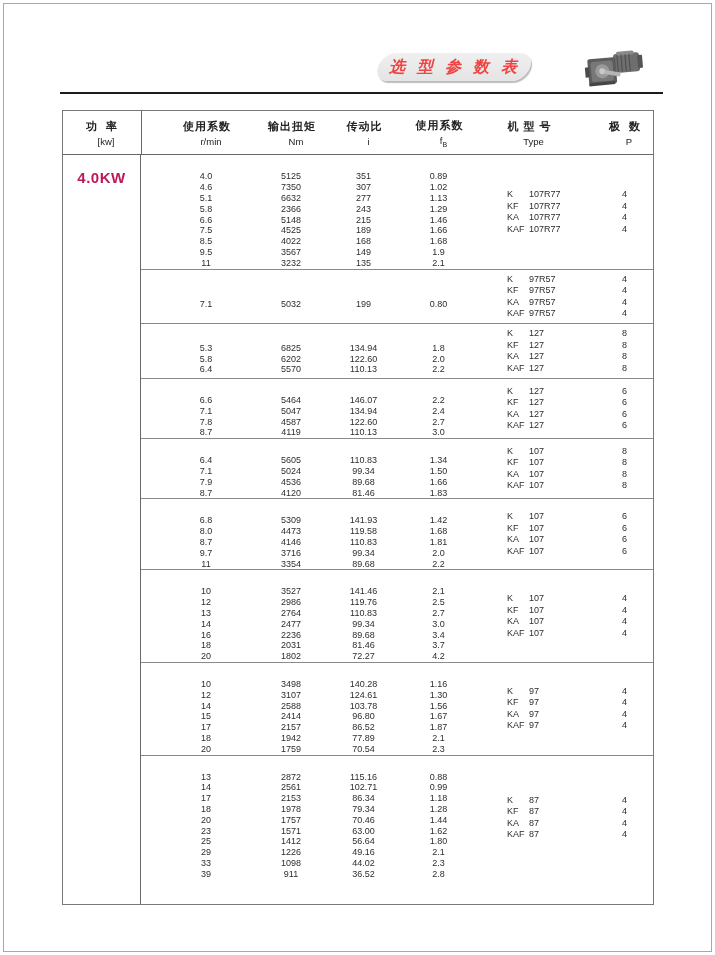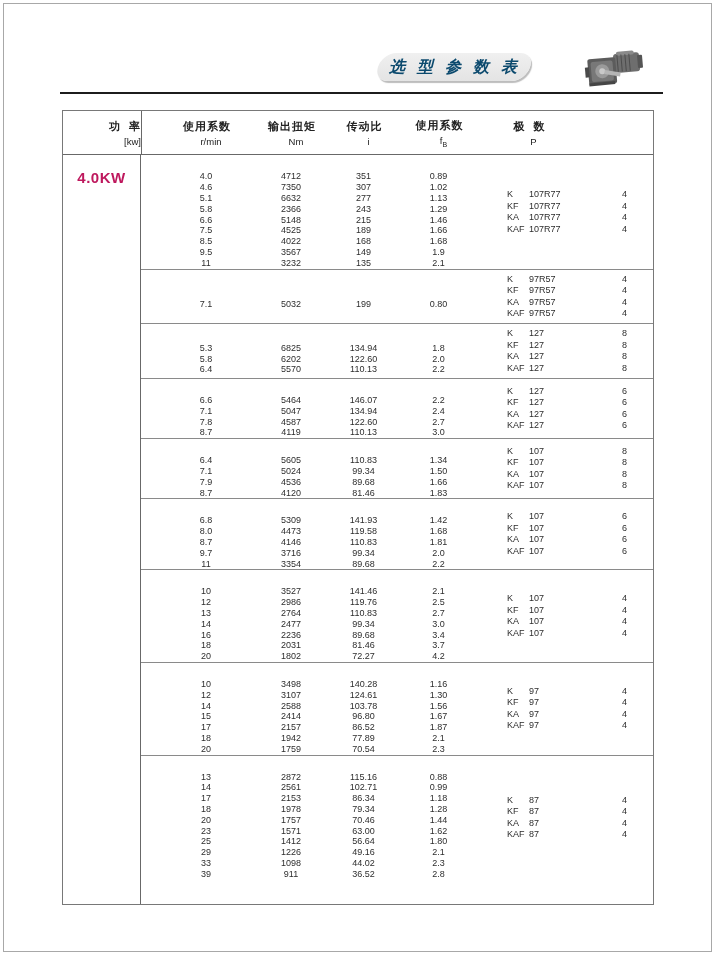--- a/index.html
+++ b/index.html
@@ -14,33 +14,33 @@
   .banner{
     position:absolute;left:378px;top:53px;width:152px;height:28px;
     background:linear-gradient(#f0f0f0,#e4e4e4);
     transform:skewX(-18deg);
     border-radius:14px;
     box-shadow:2px 2px 1px #bdbdbd;
   }
   .banner-text{
     position:absolute;left:370px;top:57px;width:170px;text-align:center;
     font-family:"Liberation Serif","DejaVu Serif",serif;font-style:italic;
-    font-size:16px;font-weight:bold;letter-spacing:4px;color:#0c4a6e;white-space:nowrap;
+    font-size:16px;font-weight:bold;letter-spacing:4px;color:#ef4444;white-space:nowrap;
   }
   .motor{position:absolute;left:584px;top:45px;width:64px;height:46px;}
   .header-rule{position:absolute;left:60px;top:92px;width:603px;height:2px;background:#1c1c1c;}
 
   
   .sel-table{
     position:absolute;left:62px;top:110px;width:592px;height:795px;
     border:1px solid #787878;display:flex;flex-direction:column;box-sizing:border-box;
     background:#fff;
   }
   .thead{display:flex;height:43px;flex:none;border-bottom:1px solid #686868;}
-  .power-h{width:78px;flex:none;border-right:1px solid #686868;display:flex;flex-direction:column;justify-content:center;align-items:flex-end;gap:2px;}
+  .power-h{width:78px;flex:none;border-right:1px solid #686868;display:flex;flex-direction:column;justify-content:center;align-items:center;gap:2px;}
   .cols-h{flex:1;display:grid;grid-template-columns:130px 40px 105px 45px 135px 1fr;align-items:center;}
   .hcell{display:flex;flex-direction:column;justify-content:center;align-items:center;gap:2px;}
   .hlabel{font-size:11px;font-weight:bold;letter-spacing:1px;white-space:pre;color:#222;}
   .hunit{font-size:9.5px;color:#222;padding-left:8px;}
   .hunit sub{font-size:7px;}
 
   .tbody{flex:1;display:flex;min-height:0;}
   .power-cell{width:78px;flex:none;border-right:1px solid #686868;text-align:center;padding-top:14px;
     font-size:15px;font-weight:bold;letter-spacing:0.5px;color:#be185d;box-sizing:border-box;}
   .blocks{flex:1;display:flex;flex-direction:column;min-width:0;}
@@ -103,20 +103,24 @@
       </div>
       <div class="hcell">
         <div class="hlabel">传动比</div>
         <div class="hunit">i</div>
       </div>
       <div class="hcell">
         <div class="hlabel">使用系数</div>
         <div class="hunit"><span>f</span><sub>B</sub></div>
       </div>
       <div class="hcell">
+        <div class="hlabel">机 型 号</div>
+        <div class="hunit">Type</div>
+      </div>
+      <div class="hcell">
         <div class="hlabel">极  数</div>
         <div class="hunit">P</div>
       </div>
     </div>
   </div>
 
   <div class="tbody">
     <div class="power-cell">4.0KW</div>
     <div class="blocks">
         <div class="block" style="min-height: 115px;">
@@ -125,21 +129,21 @@
             <div class="val">4.6</div>
             <div class="val">5.1</div>
             <div class="val">5.8</div>
             <div class="val">6.6</div>
             <div class="val">7.5</div>
             <div class="val">8.5</div>
             <div class="val">9.5</div>
             <div class="val">11</div>
           </div>
           <div class="col num">
-            <div class="val">4712</div>
+            <div class="val">5125</div>
             <div class="val">7350</div>
             <div class="val">6632</div>
             <div class="val">2366</div>
             <div class="val">5148</div>
             <div class="val">4525</div>
             <div class="val">4022</div>
             <div class="val">3567</div>
             <div class="val">3232</div>
           </div>
           <div class="col num">

